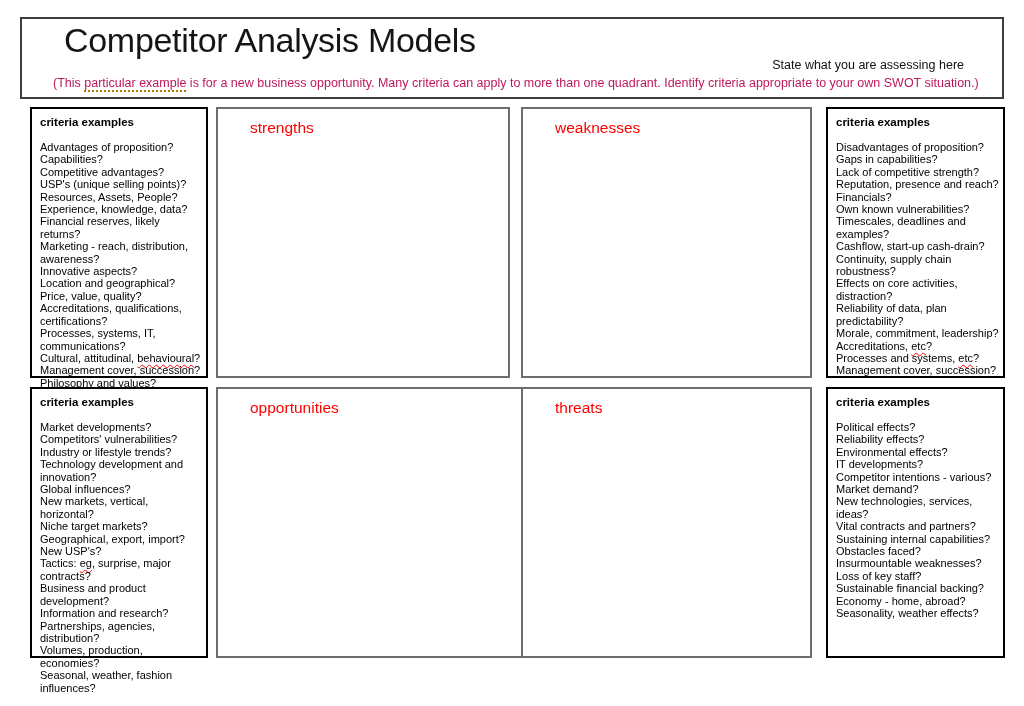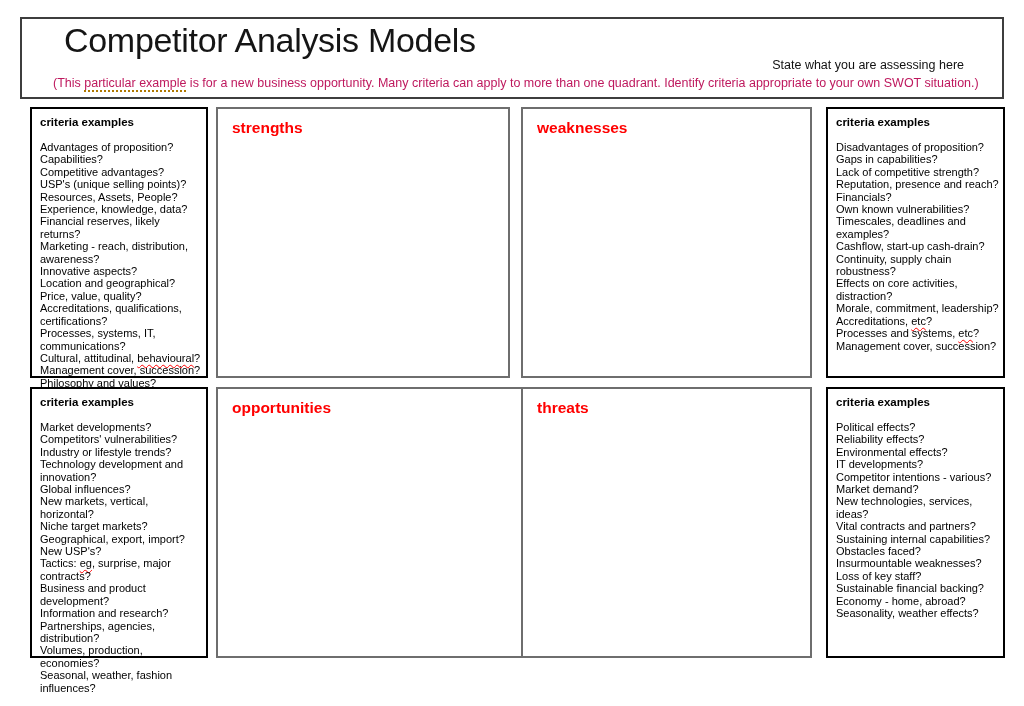--- a/index.html
+++ b/index.html
@@ -39,21 +39,21 @@
     position:absolute; border:2px solid #000; background:#fff;
     padding:7px 4px 4px 8px;
   }
   .quadrant-box {
     position:absolute; border:2px solid #6e6e6e; background:#fff;
     padding:10px 10px 0 14px;
   }
   .criteria-heading { font-size:11.5px; font-weight:700; margin-bottom:13px; }
   .criteria-list { font-size:11px; line-height:12.4px; }
   .criteria-list .li { }
-  .quadrant-label { color:#ff0000; font-weight:700; font-size:15.5px; }
+  .quadrant-label { color:#ff0000; font-weight:400; font-size:15.5px;margin-left:18px; }
 
   .sq {
     text-decoration:underline wavy #ff0000;
     text-decoration-thickness:1px; text-underline-offset:2px;
   }
 
   
   .box-tl { left:30px;  top:107px; width:178px; height:271px; }
   .box-s  { left:216px; top:107px; width:294px; height:271px; }
   .box-w  { left:521px; top:107px; width:291px; height:271px; }
@@ -115,20 +115,21 @@
         <div class="li">Disadvantages of proposition?</div>
         <div class="li">Gaps in capabilities?</div>
         <div class="li">Lack of competitive strength?</div>
         <div class="li">Reputation, presence and reach?</div>
         <div class="li">Financials?</div>
         <div class="li">Own known vulnerabilities?</div>
         <div class="li">Timescales, deadlines and examples?</div>
         <div class="li">Cashflow, start-up cash-drain?</div>
         <div class="li">Continuity, supply chain robustness?</div>
         <div class="li">Effects on core activities, distraction?</div>
+        <div class="li">Reliability of data, plan predictability?</div>
         <div class="li">Morale, commitment, leadership?</div>
         <div class="li">Accreditations, <span class="sq">etc</span>?</div>
         <div class="li">Processes and systems, <span class="sq">etc</span>?</div>
         <div class="li">Management cover, succession?</div>
       </div>
   </div>
 
   <div class="criteria-box box-bl">
     <div class="criteria-heading">criteria examples</div>
     <div class="criteria-list">

